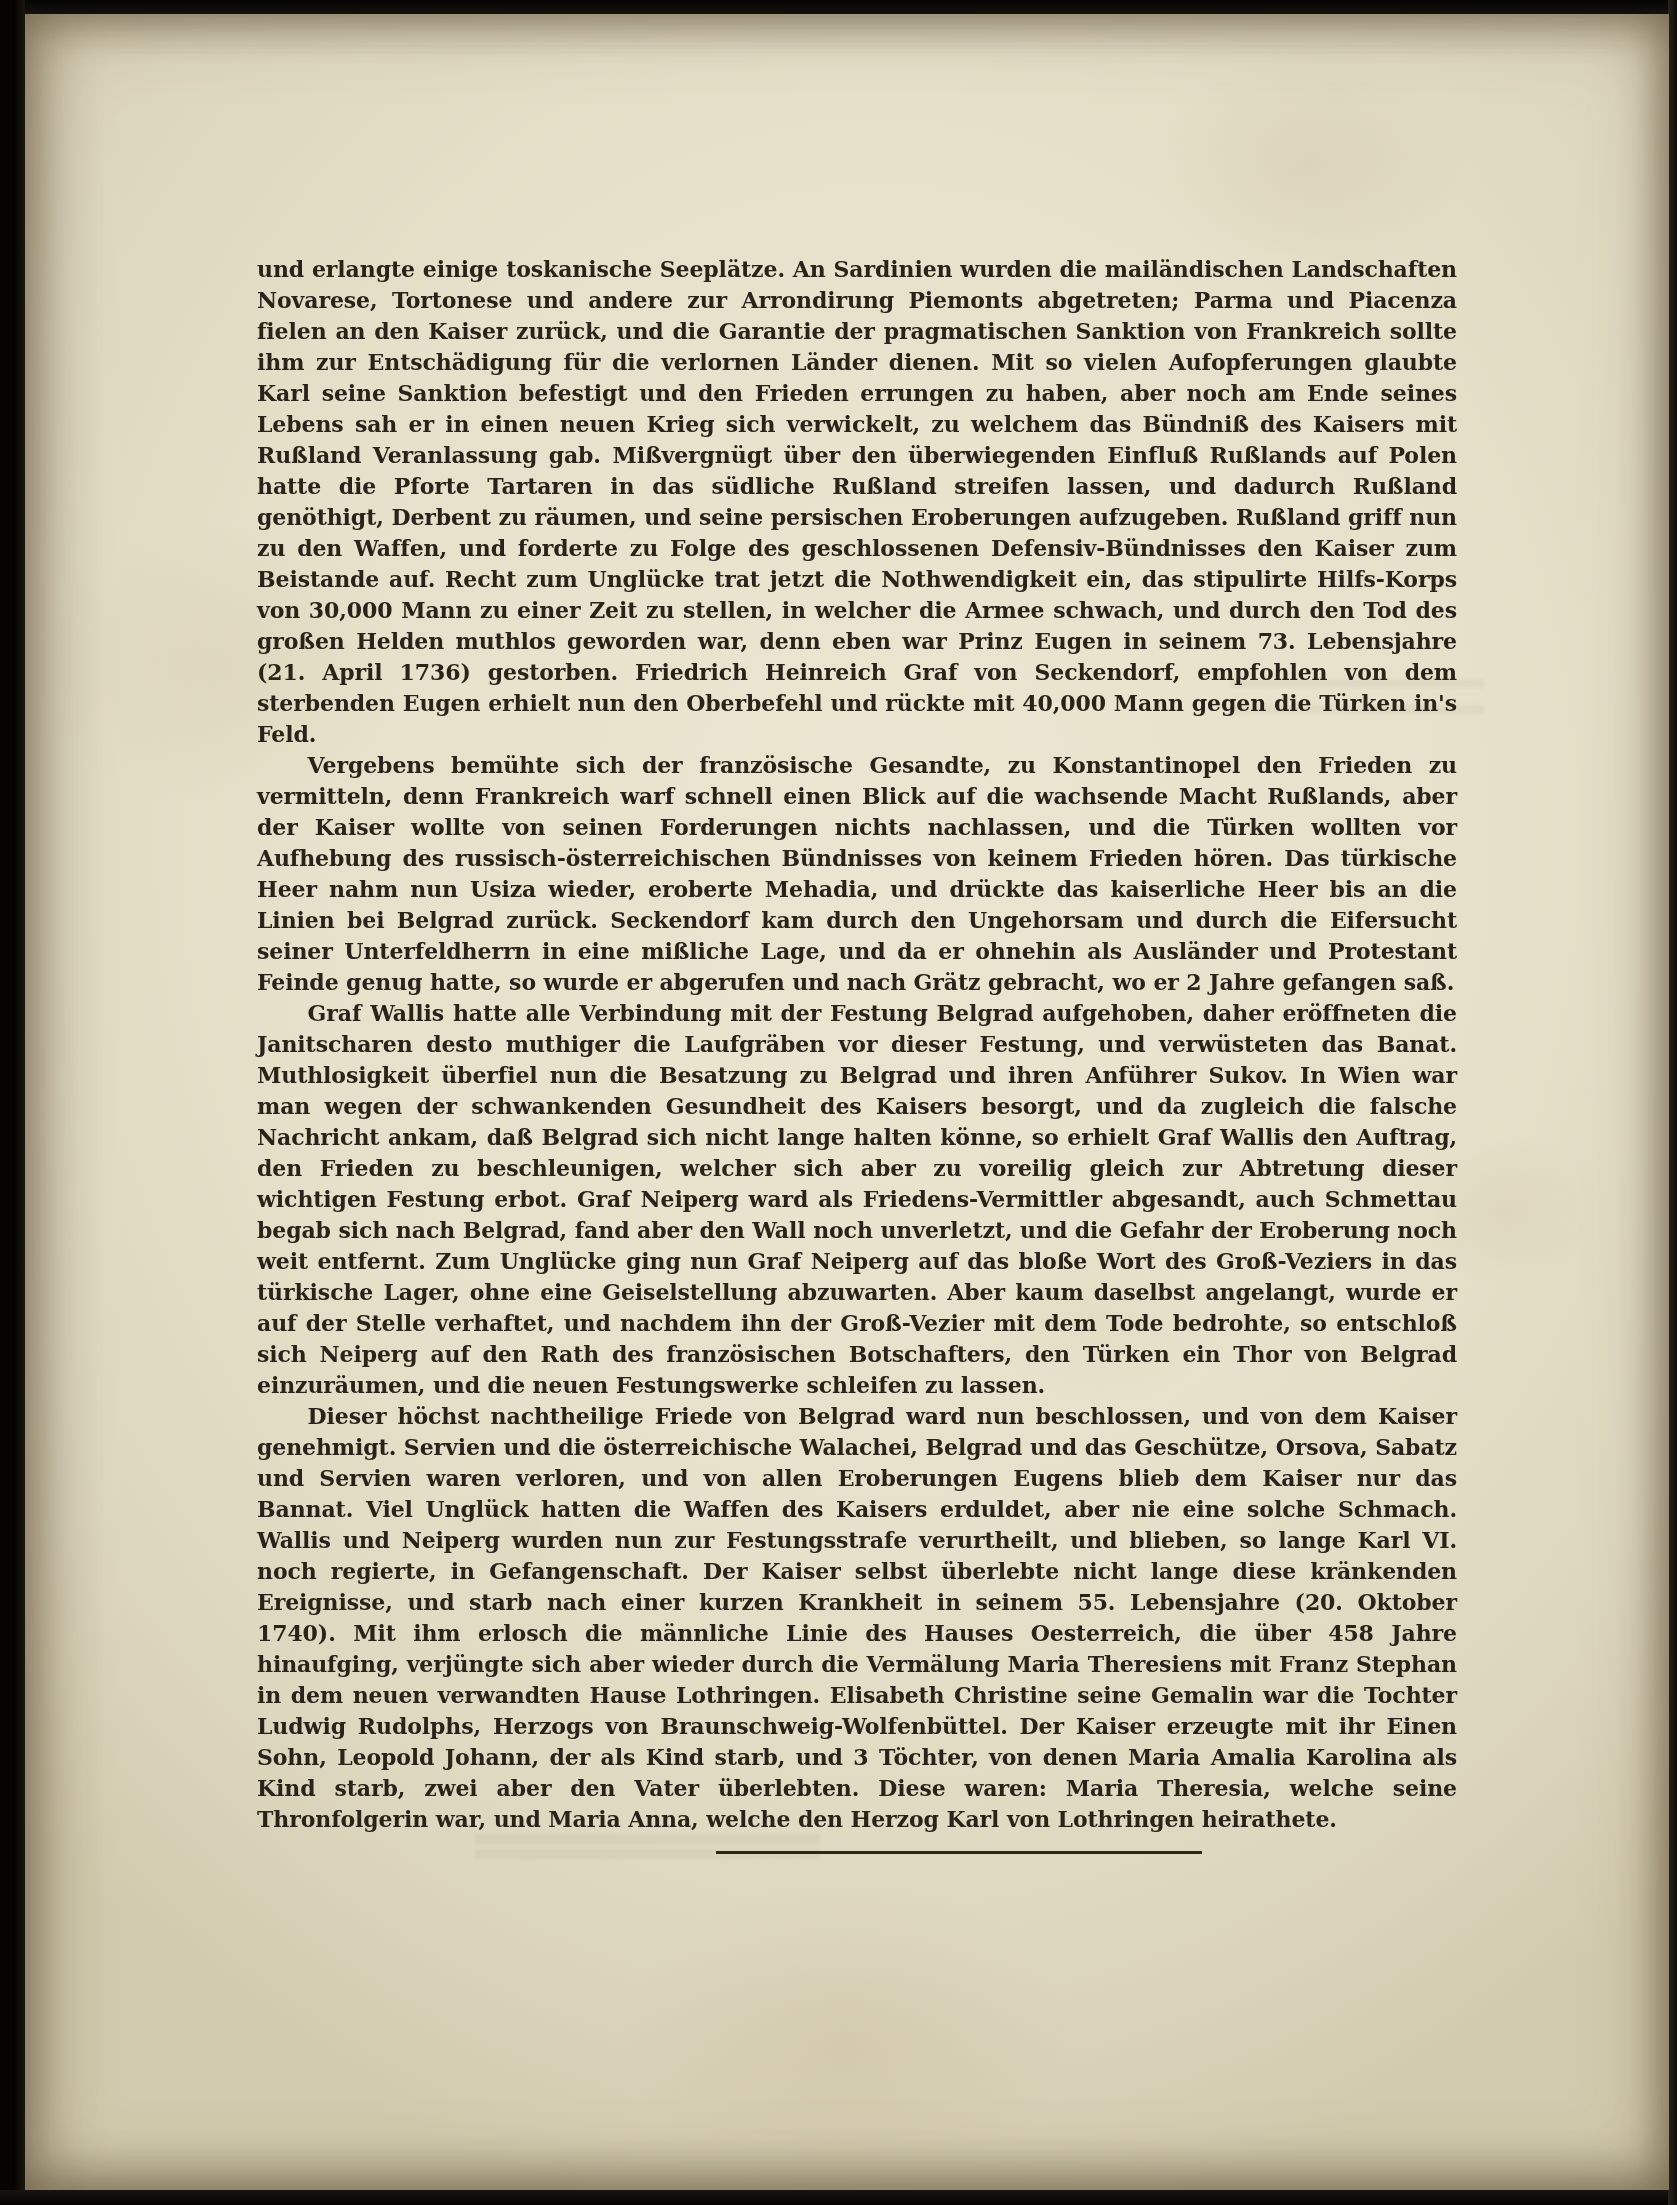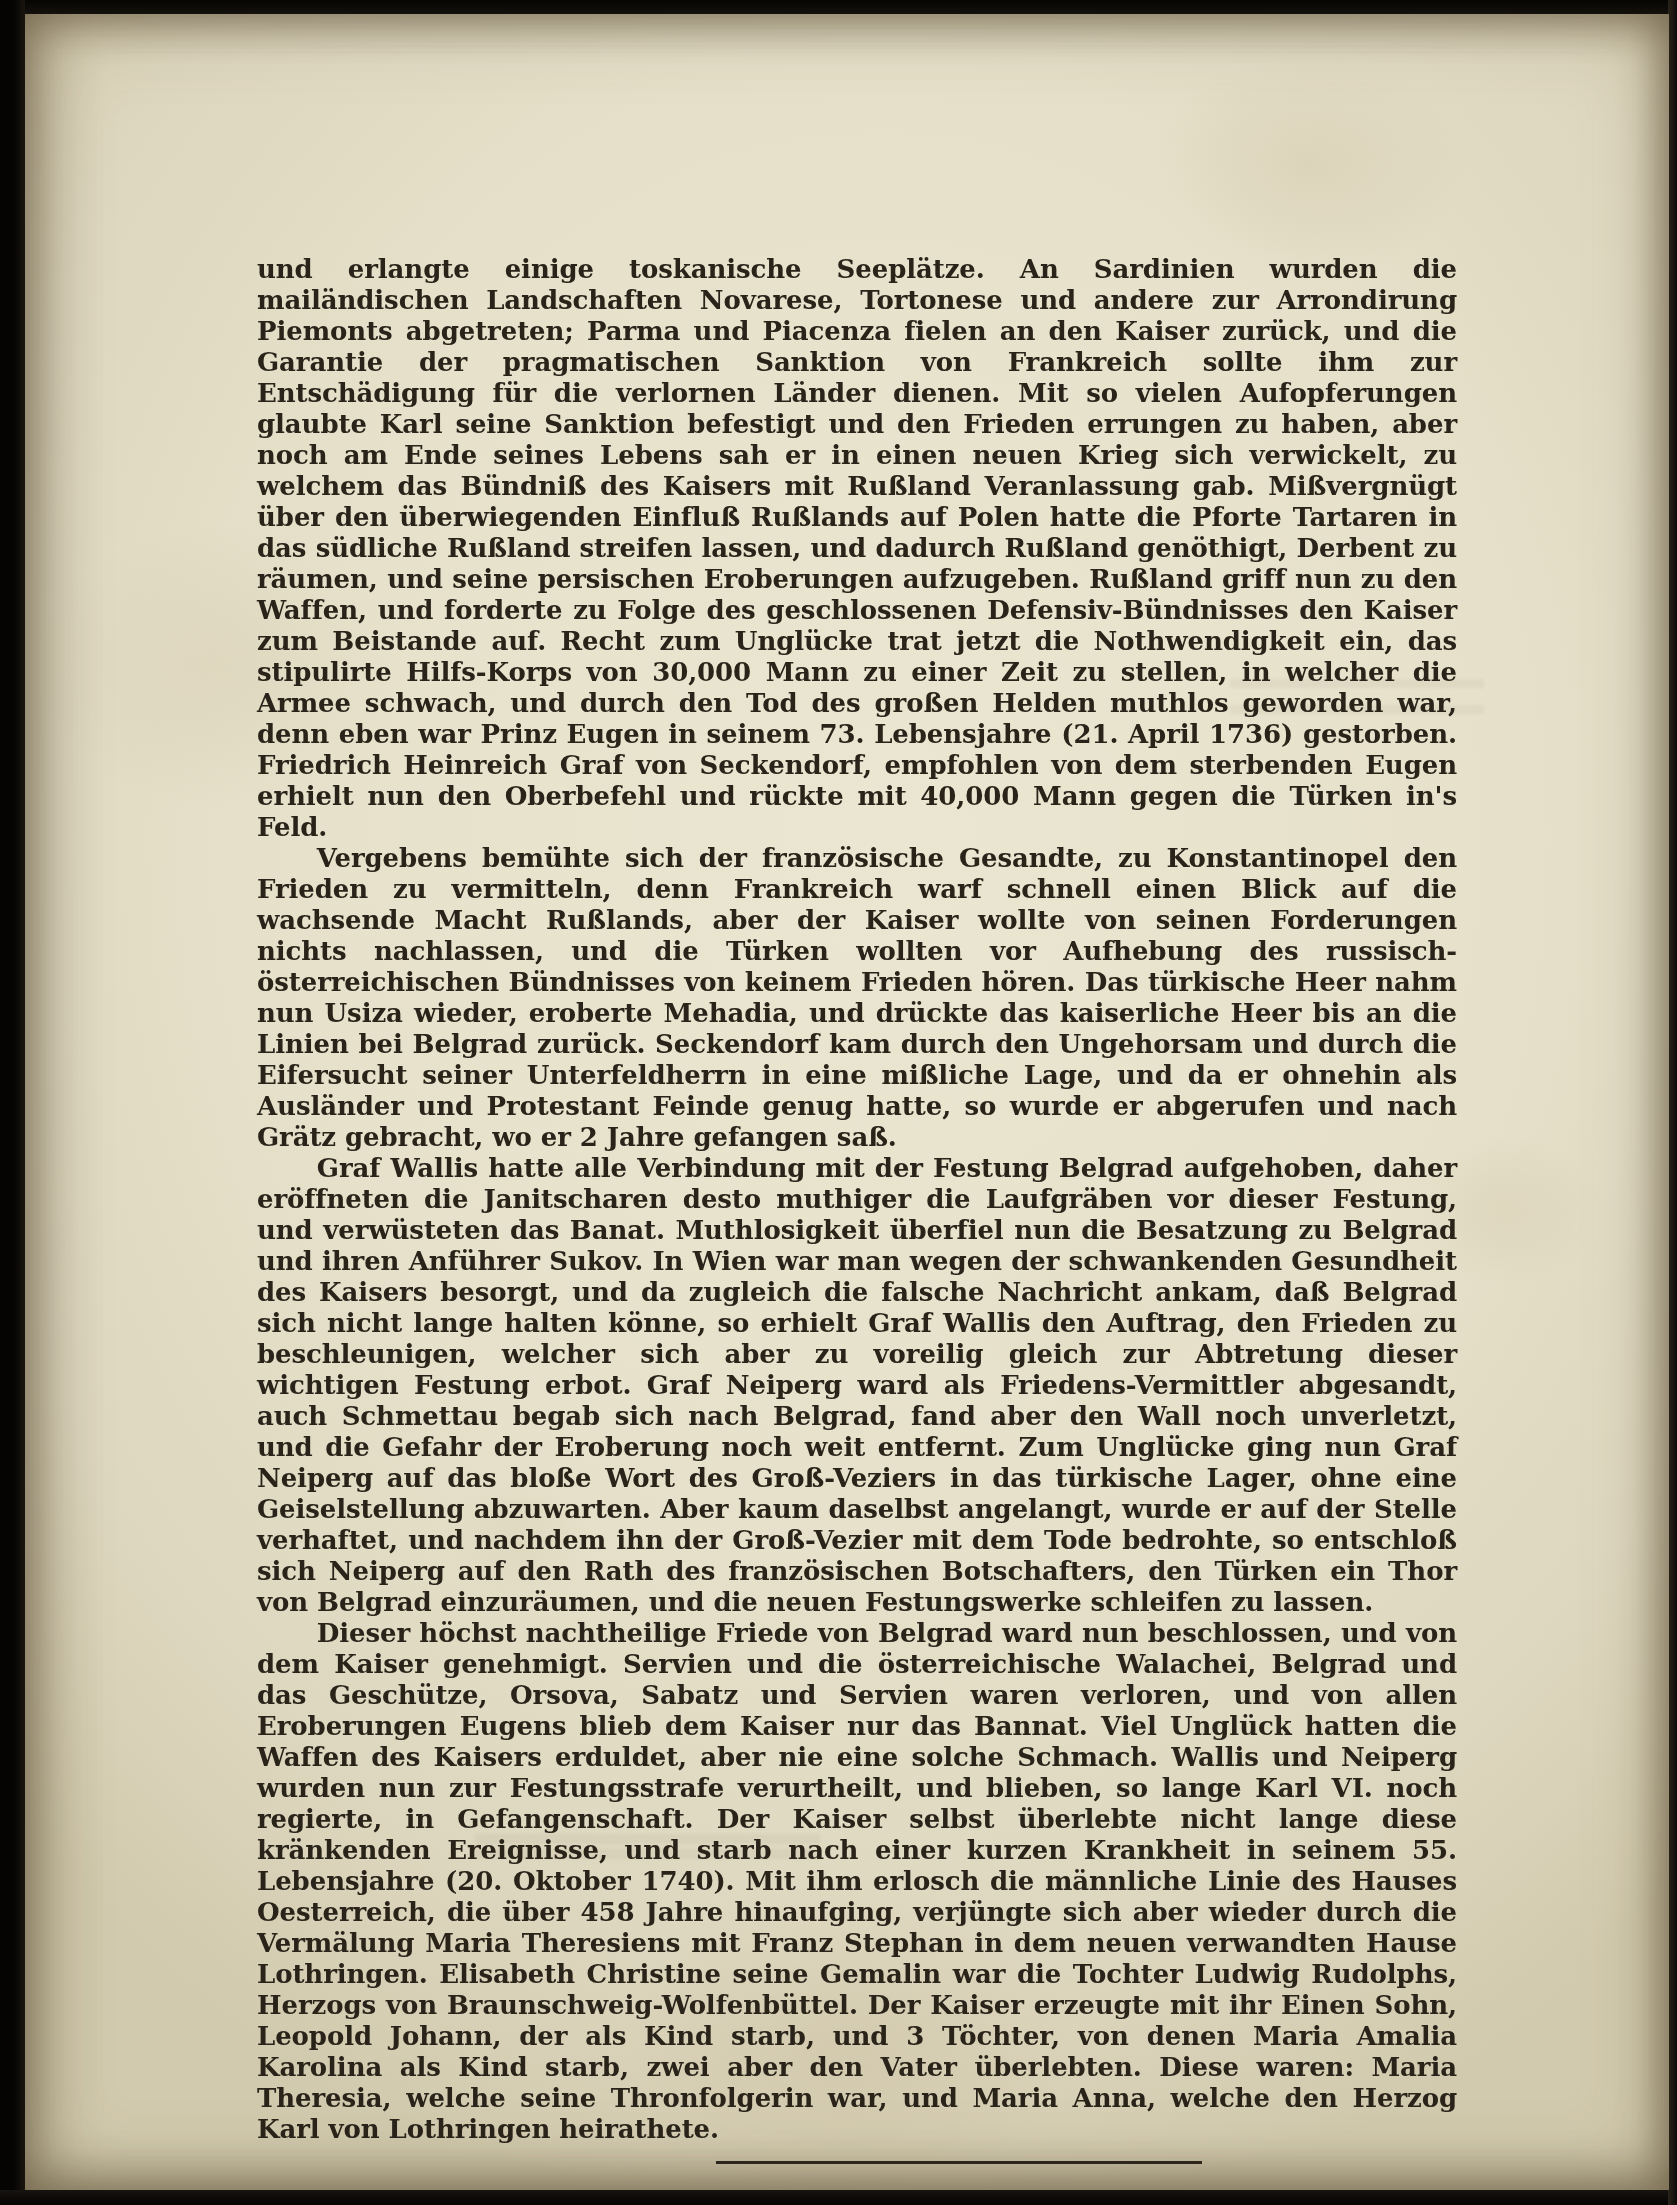--- a/index.html
+++ b/index.html
@@ -50,21 +50,21 @@
   }
   .smudge-2 {
     left: 450px; top: 1817px; width: 345px; height: 30px;
     background: repeating-linear-gradient(180deg, rgba(90,75,50,0) 0 3.2px, rgba(90,75,50,.55) 3.2px 13px, rgba(90,75,50,0) 13px 15px);
   }
 
   
   .textblock {
     position: absolute; left: 232px; top: 240px; width: 1200px;
     color: #29231a;
-    font-size: 26px;
+    font-size: 22px;
     line-height: 31px;
     font-weight: bold;
     text-align: justify;
     letter-spacing: -0.1px;
   }
   .para { margin: 0; text-indent: 2.3em; }
   .para.first { text-indent: 0; }
 
   
   .divider {

